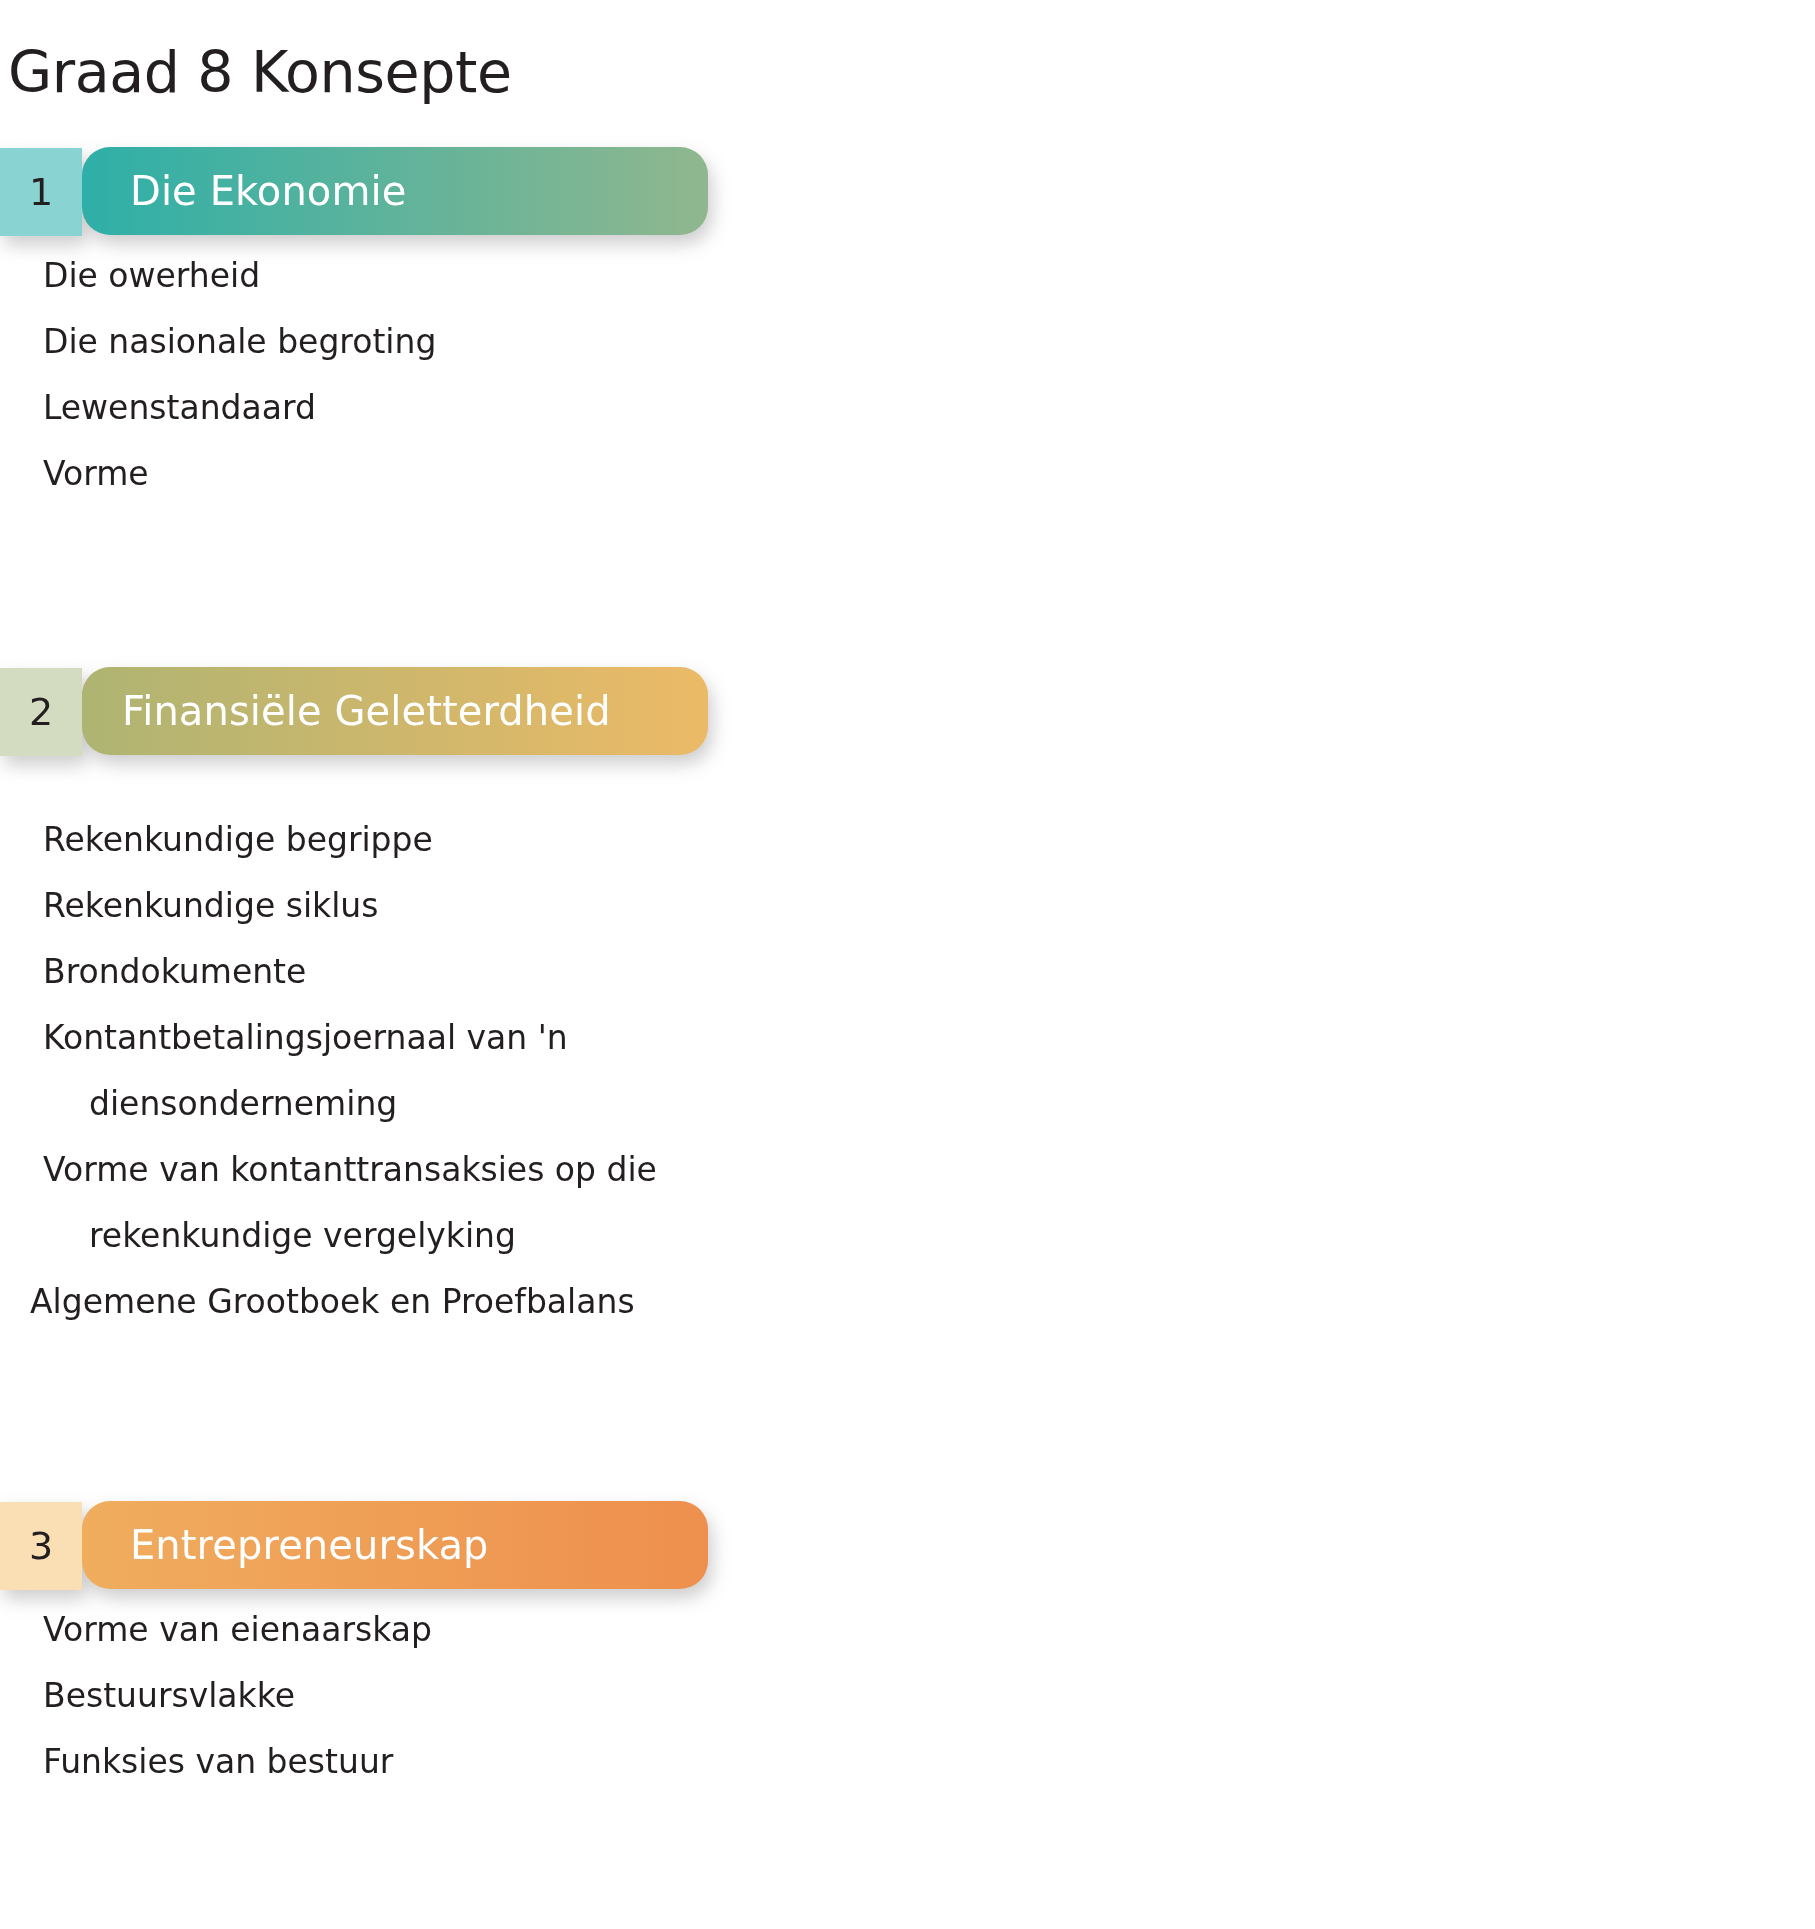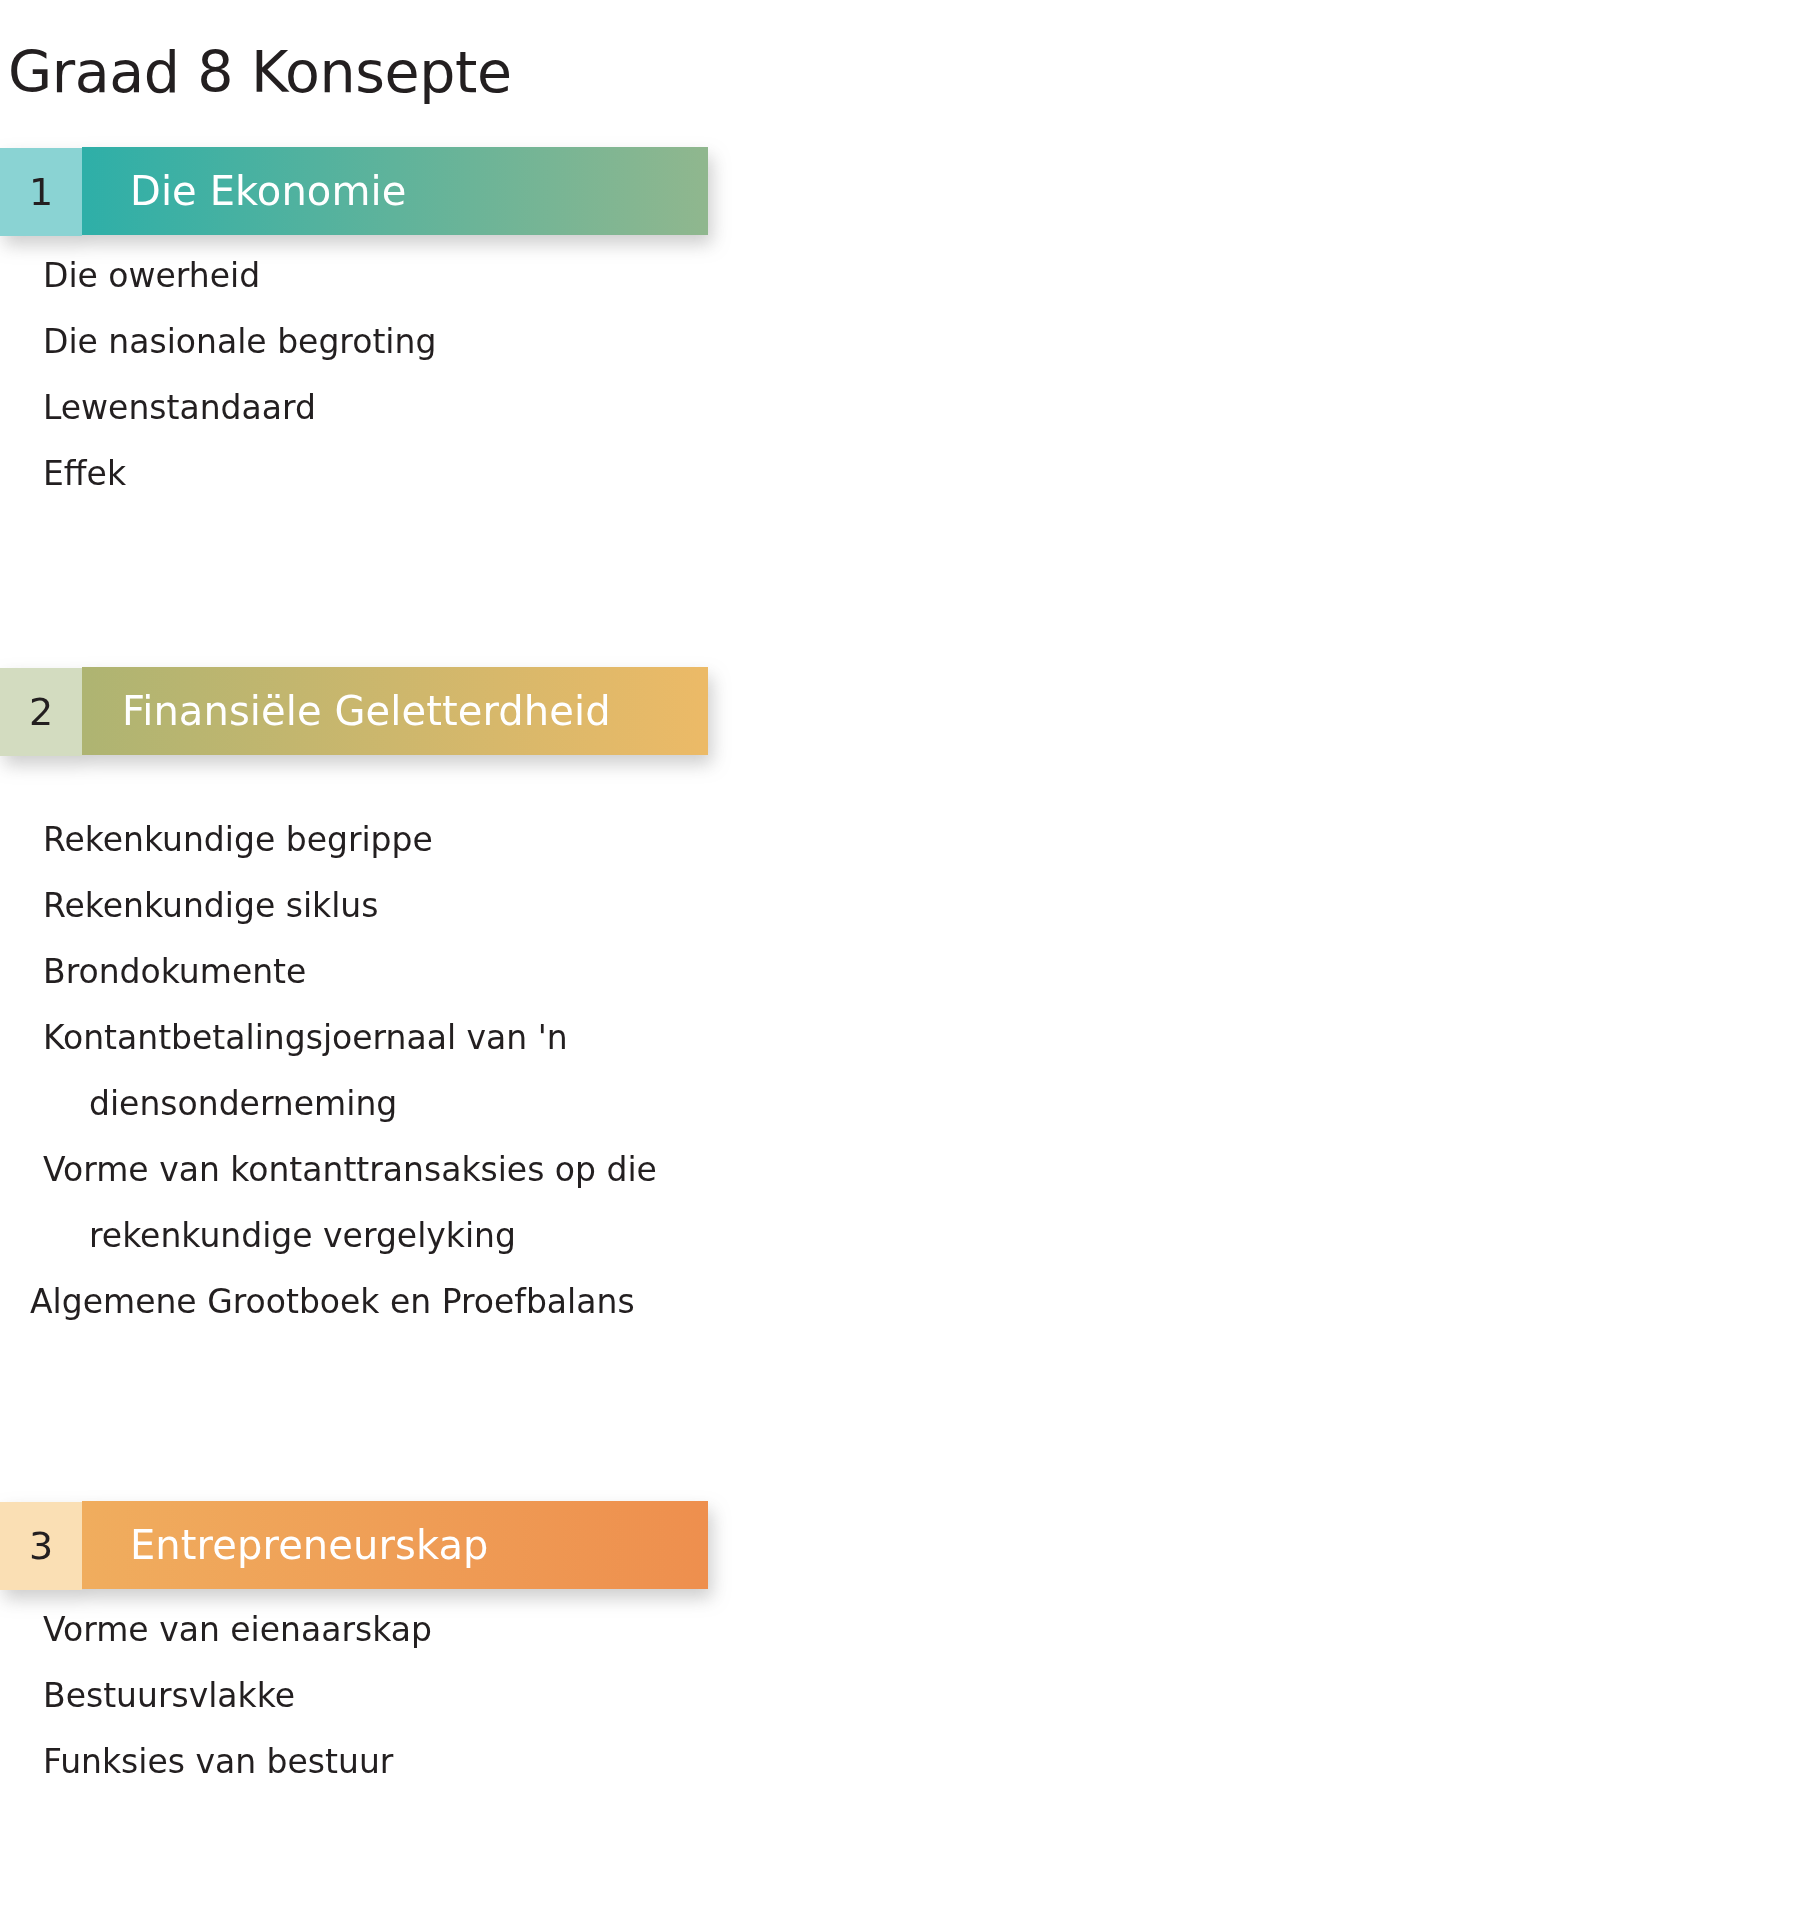--- a/index.html
+++ b/index.html
@@ -71,20 +71,21 @@
     flex: 1 1 auto;
     display: flex;
     align-items: center;
     padding-left: 48px;
     font-size: 40px;
     line-height: 1;
     font-weight: 400;
     color: #ffffff;
     letter-spacing: 0.1px;
     white-space: nowrap;
+    border-radius: 28px;
   }
 
   
   .concept-list {
     position: absolute;
     left: 12px;
     width: 760px;
   }
 
   .concept-item {
@@ -121,21 +122,21 @@
   <div class="section" id="section-1">
     <div class="banner">
       <div class="banner-num" style="background: rgb(138, 211, 211);">1</div>
       <div class="banner-title" style="background: linear-gradient(to right, rgb(46, 175, 168) 0%, rgb(144, 183, 142) 100%); color: rgb(255, 255, 255);">Die Ekonomie</div>
     </div>
   </div>
   <div class="concept-list" id="list-1">
       <div class="concept-item"><span>Die owerheid</span></div>
       <div class="concept-item"><span>Die nasionale begroting</span></div>
       <div class="concept-item"><span>Lewenstandaard</span></div>
-      <div class="concept-item"><span>Effek</span></div>
+      <div class="concept-item"><span>Vorme</span></div>
     </div>
 
   <div class="section" id="section-2">
     <div class="banner">
       <div class="banner-num" style="background: rgb(211, 220, 192);">2</div>
       <div class="banner-title" style="background: linear-gradient(to right, rgb(174, 180, 114) 0%, rgb(236, 186, 103) 100%); color: rgb(255, 255, 255); padding-left: 40px;">Finansiële Geletterdheid</div>
     </div>
   </div>
   <div class="concept-list" id="list-2">
       <div class="concept-item"><span>Rekenkundige begrippe</span></div>

